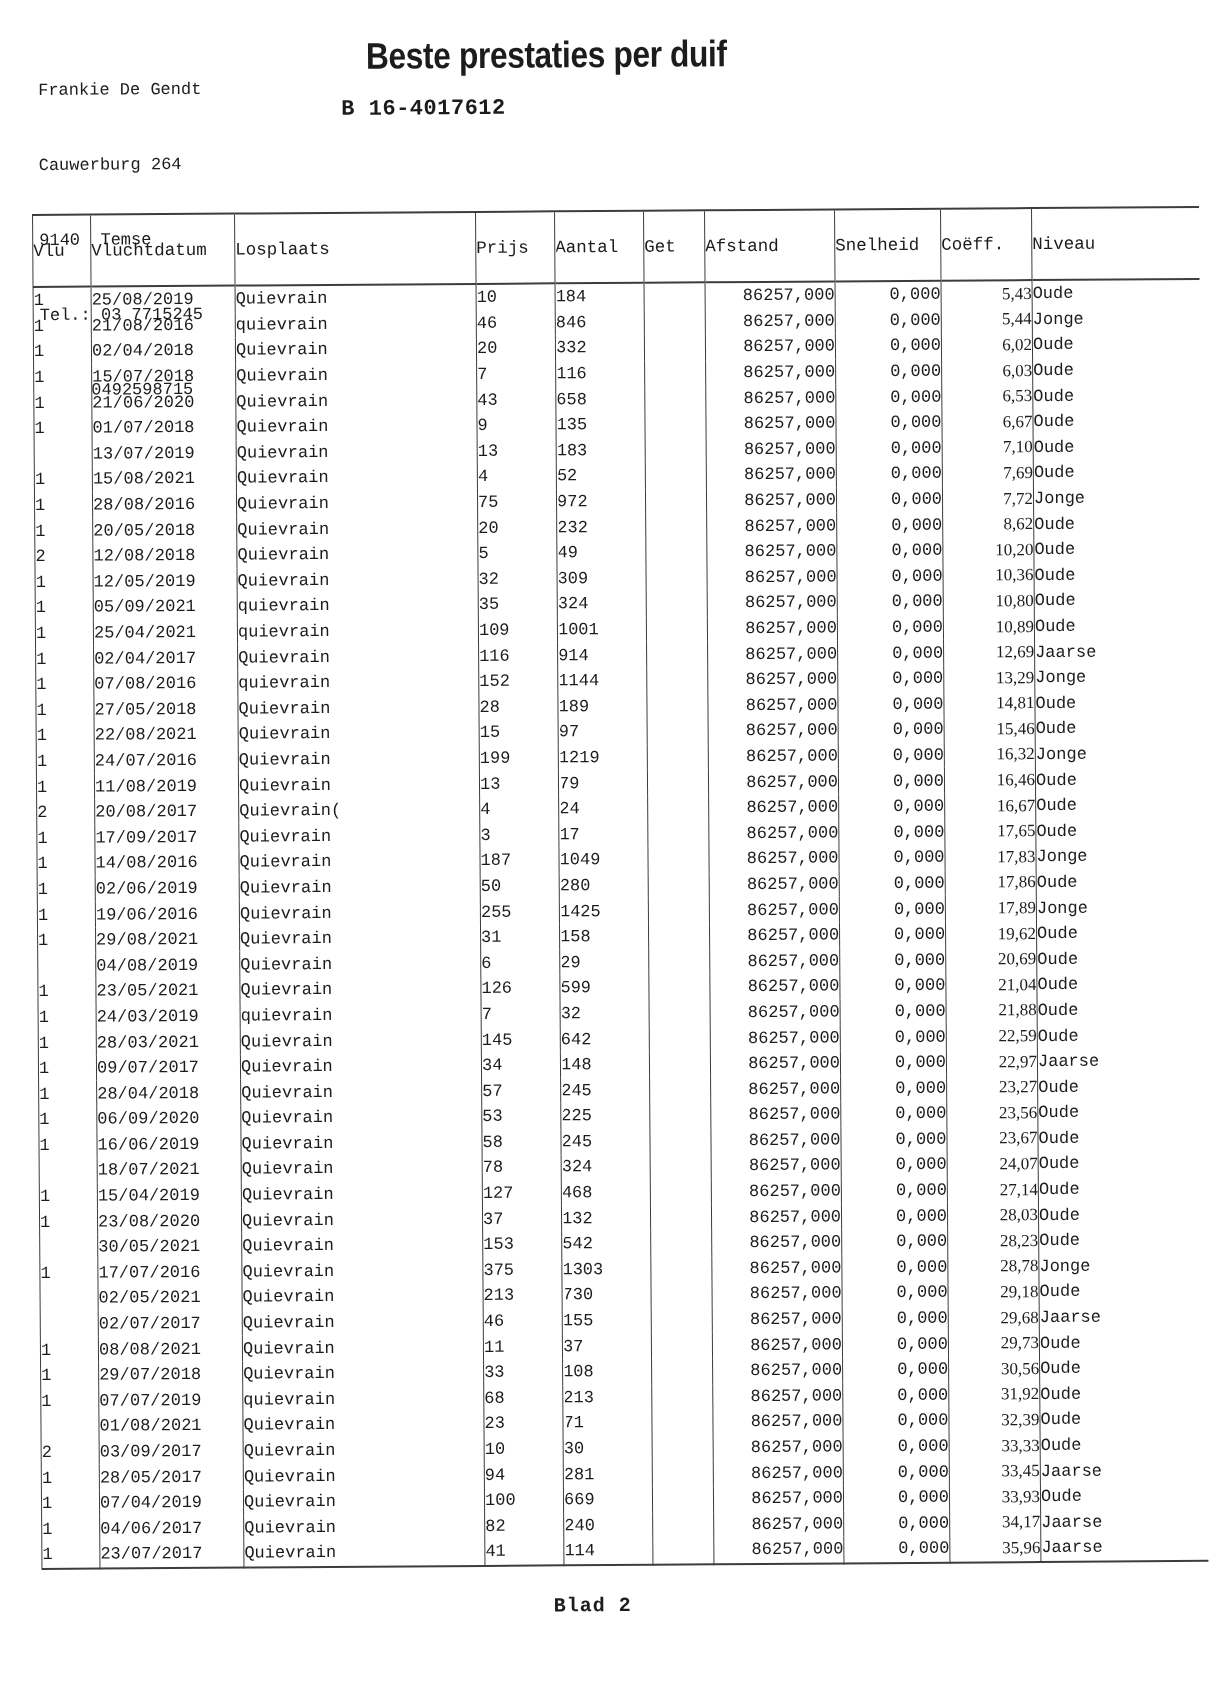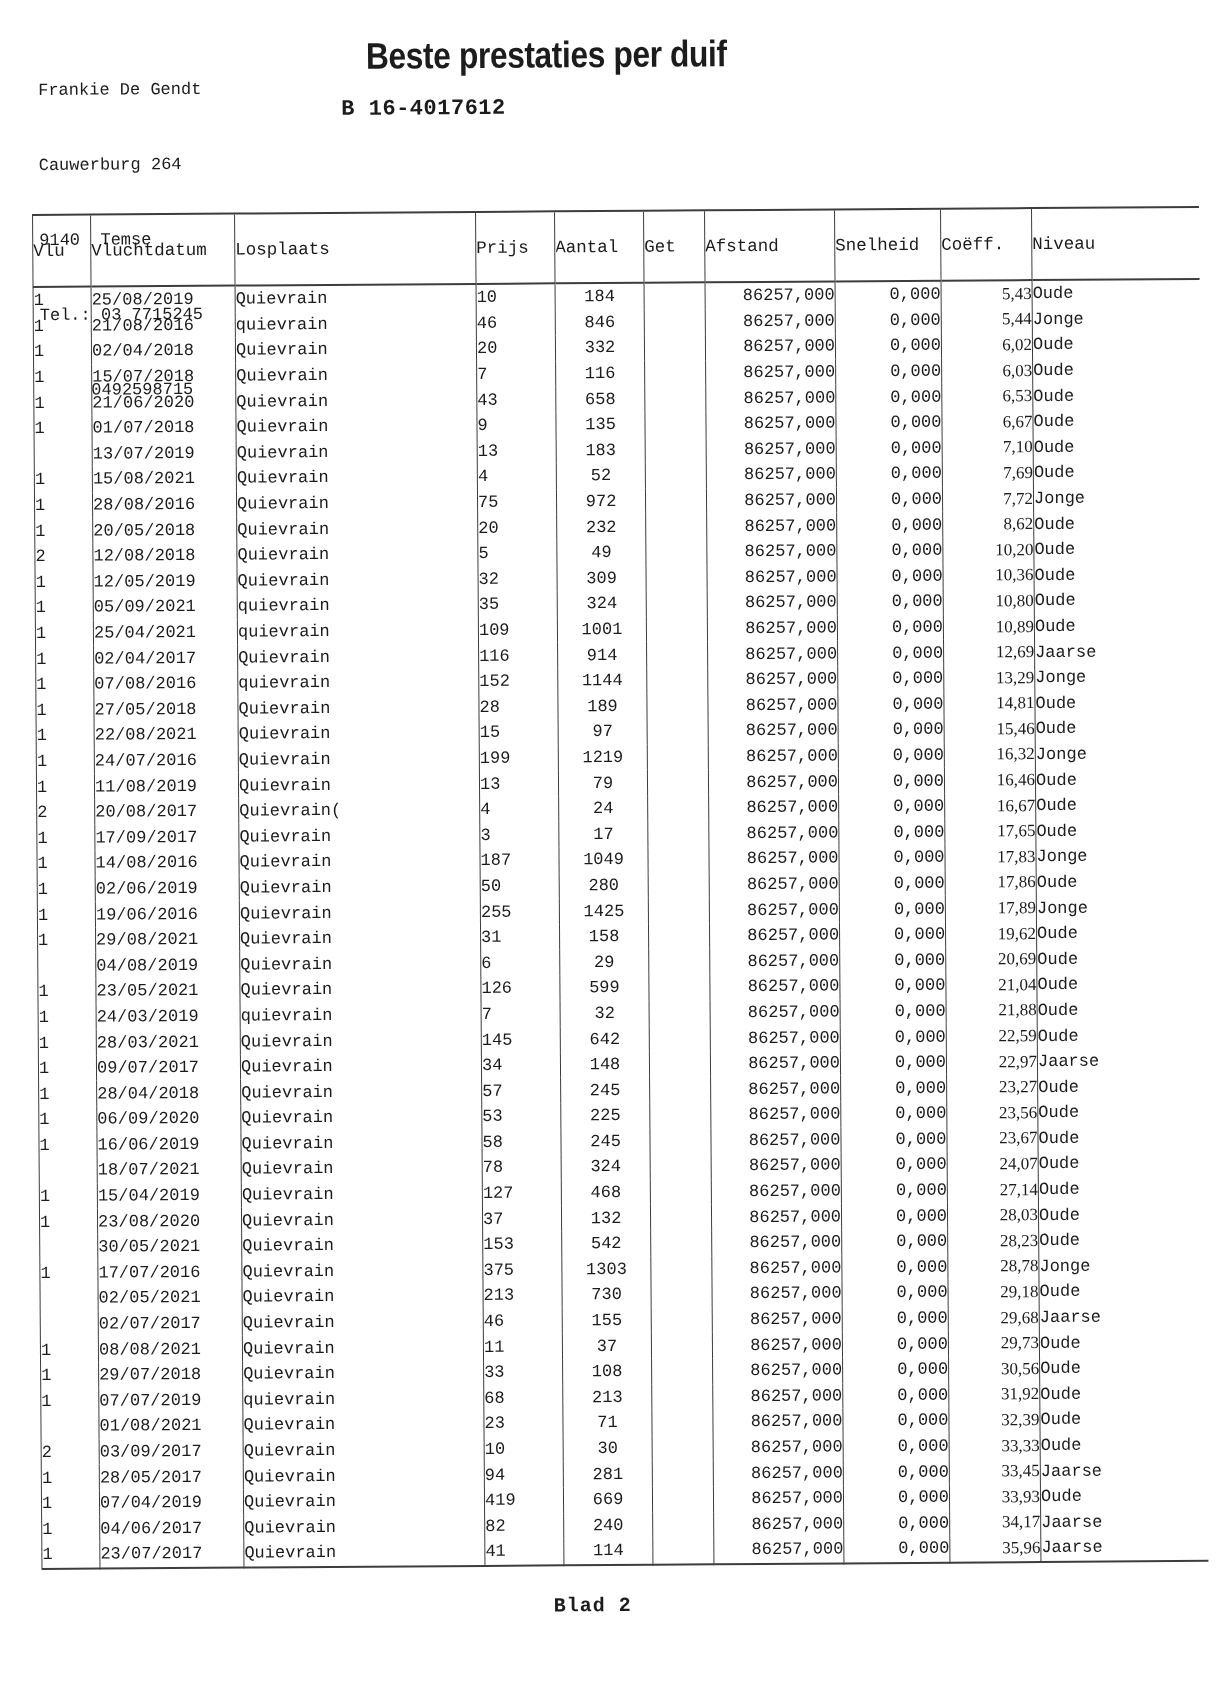--- a/index.html
+++ b/index.html
@@ -72,21 +72,21 @@
   .col-get{width:60px;font-family:Liberation Mono, monospace;}
   .col-afstand{width:129px;margin-top:16px;}
   .col-snelheid{width:105px;}
   .col-coeff{width:90px;}
   .col-niveau{width:167px;}
   
   td.col-vlu{padding-left:13px;}
   td.col-vluchtdatum{padding-left:13px;}
   td.col-losplaats{padding-left:12px;}
   td.col-prijs{text-align:left;padding-right:13px;margin-top:13px;}
-  td.col-aantal{text-align:center;padding-right:8px;}
+  td.col-aantal{text-align:left;padding-right:8px;}
   td.col-afstand{text-align:right;padding-right:14px;}
   td.col-snelheid{text-align:right;padding-right:10px;}
   td.col-coeff{text-align:right;padding-right:5px;font-family:Liberation Serif, serif;}
   td.col-niveau{padding-left:11px;}
   
   #page-footer{
     position:absolute;left:0;top:1594px;width:1176px;
     text-align:center;
     font-weight:700;font-size:20px;letter-spacing:1px;
   }
@@ -686,21 +686,21 @@
             <td class="col-get"></td>
             <td class="col-afstand">86257,000</td>
             <td class="col-snelheid">0,000</td>
             <td class="col-coeff">33,45</td>
             <td class="col-niveau">Jaarse</td>
           </tr>
           <tr>
             <td class="col-vlu">1</td>
             <td class="col-vluchtdatum">07/04/2019</td>
             <td class="col-losplaats">Quievrain</td>
-            <td class="col-prijs">419</td>
+            <td class="col-prijs">100</td>
             <td class="col-aantal">669</td>
             <td class="col-get"></td>
             <td class="col-afstand">86257,000</td>
             <td class="col-snelheid">0,000</td>
             <td class="col-coeff">33,93</td>
             <td class="col-niveau">Oude</td>
           </tr>
           <tr>
             <td class="col-vlu">1</td>
             <td class="col-vluchtdatum">04/06/2017</td>

